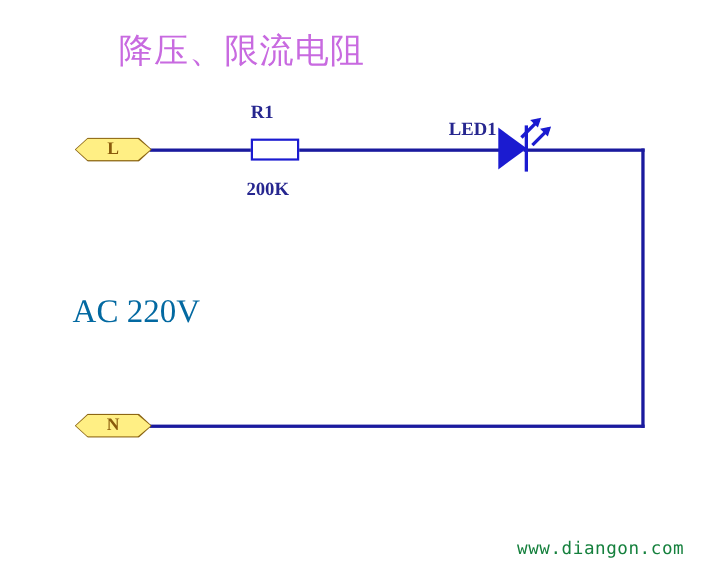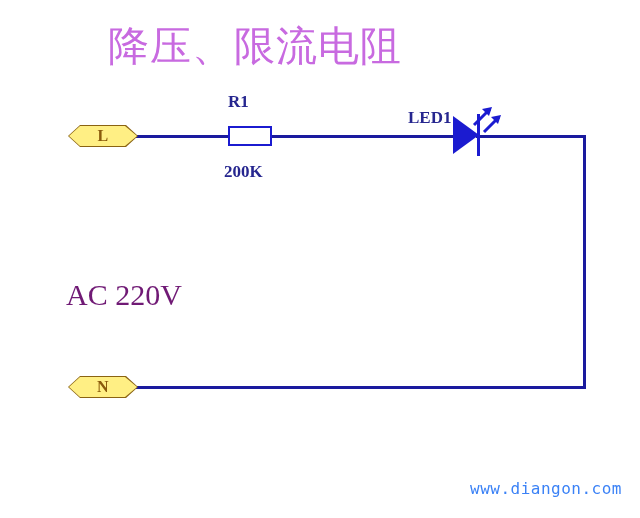--- a/index.html
+++ b/index.html
@@ -18,36 +18,36 @@
     background: #ffffff;
     overflow: hidden;
   }
 
   
   .title-cn {
     position: absolute;
     left: 108px;
     top: 26px;
     font-family: "DejaVu Sans", "Liberation Sans", sans-serif;
-    font-size: 41px;
+    font-size: 31px;
     line-height: 40px;
     letter-spacing: 1px;
     color: #c86ae0;
     white-space: nowrap;
   }
 
   
   .ac-label {
     position: absolute;
     left: 66px;
-    top: 277px;
+    top: 266px;
     font-family: "Liberation Serif", "DejaVu Serif", serif;
     font-size: 30px;
     line-height: 36px;
-    color: #701a75;
+    color: #0369a1;
     white-space: nowrap;
   }
 
   
   .wire-h {
     position: absolute;
     height: 3px;
     background: #1a1a9e;
   }
   .wire-v {
@@ -107,24 +107,24 @@
 
   
   .led-wrap {
     position: absolute;
   }
 
   
   .watermark {
     position: absolute;
     right: 18px;
-    bottom: 20px;
+    bottom: 10px;
     font-family: "DejaVu Sans Mono", "Liberation Mono", monospace;
     font-size: 16px;
-    color: #3b82f6;
+    color: #15803d;
     letter-spacing: 0.5px;
     white-space: nowrap;
   }
 </style>
 </head>
 <body>
 
 <div id="canvas">
 
   <div class="title-cn">降压、限流电阻</div>

